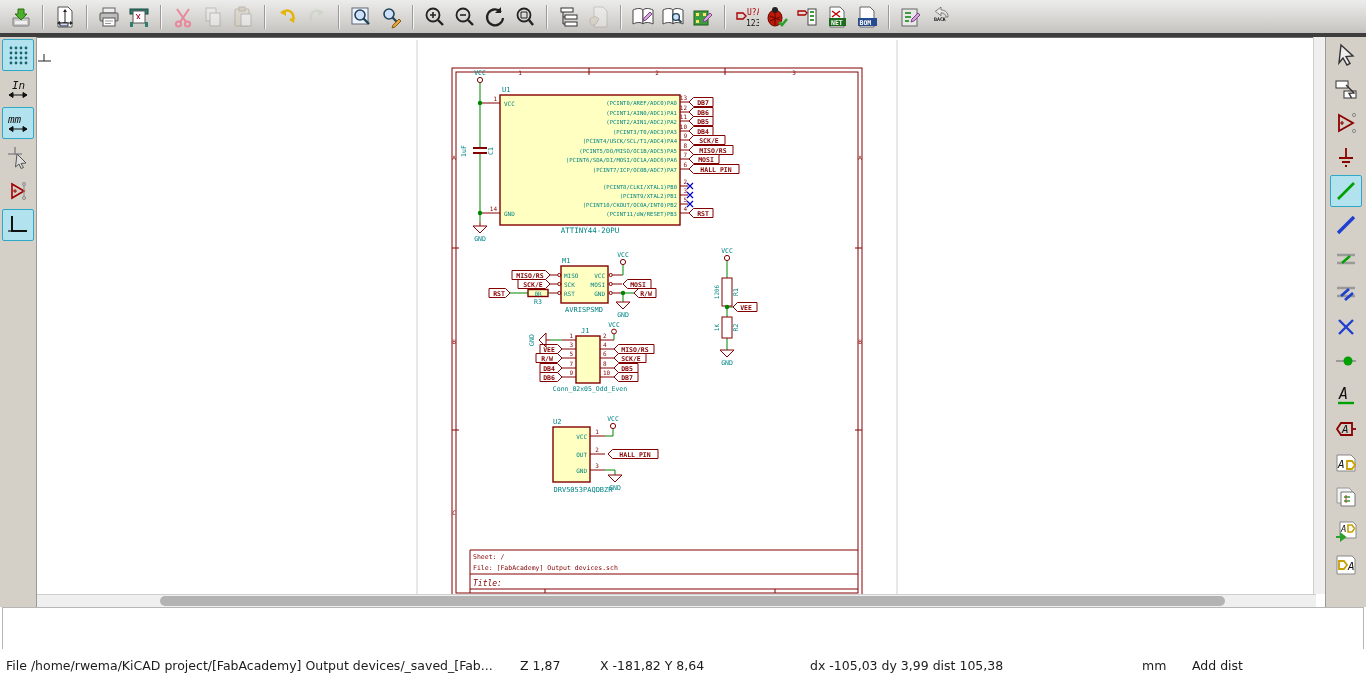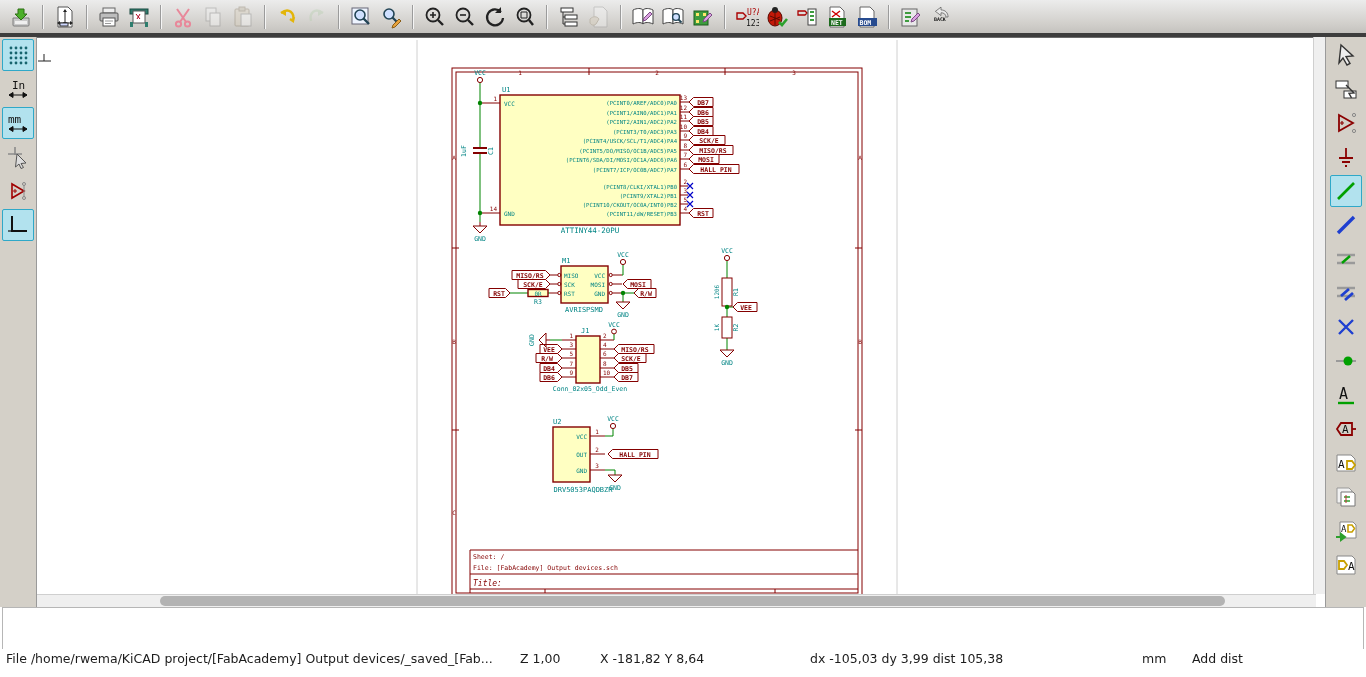--- a/index.html
+++ b/index.html
@@ -7,37 +7,37 @@
   
   #toolbar-top{position:absolute;left:0;top:0;width:1366px;height:33px;
     background:linear-gradient(#ececec,#d2d0cc 70%,#c4c2be);display:flex;align-items:center;
     padding-left:6px;z-index:10;box-sizing:border-box;}
   #toolbar-strip{position:absolute;left:0;top:33px;width:1366px;height:4px;background:#3d3d3d;z-index:10;}
   .tbtn{width:30px;height:28px;display:flex;align-items:center;justify-content:center;flex:0 0 auto;border-radius:3px;}
   .tbtn svg{width:24px;height:24px;}
   .tbtn.disabled{opacity:.4;filter:grayscale(60%);}
   .sep{width:1px;height:24px;background:#9b9b9b;border-right:1px solid #f5f5f5;margin:0 6px;flex:0 0 auto;}
   
-  .vtoolbar{position:absolute;top:37px;width:36px;bottom:70px;background:#d4d0c8;z-index:9;}
+  .vtoolbar{position:absolute;top:37px;width:36px;bottom:70px;background:#d4d0c8;z-index:9;font-style:italic;}
   #toolbar-left{left:0;border-right:1px solid #9a9a9a;}
   #toolbar-right{right:0;width:40px;border-left:1px solid #9a9a9a;}
   .vbtn{width:30px;height:30px;margin:2px auto;display:flex;align-items:center;justify-content:center;border-radius:2px;border:1px solid transparent;}
   .vbtn svg{width:24px;height:24px;}
   .vbtn.active{background:#b2e2ee;border:1px solid #2fa8c8;}
   
   #canvas{position:absolute;left:36px;top:37px;width:1290px;height:570px;background:#fff;border-top:1px solid #6b6b6b;z-index:1;}
   #schem{position:absolute;left:0;top:0;z-index:2;}
   #hscroll{position:absolute;left:37px;top:594px;width:1279px;height:13px;background:#efefef;border-top:1px solid #cfcfcf;z-index:5;}
   #hscroll-thumb{position:absolute;left:123px;top:1px;width:1065px;height:10px;background:#b3b3b3;border-radius:5px;}
   #vscroll{position:absolute;left:1313px;top:37px;width:13px;height:557px;background:#efefef;border-left:1px solid #cfcfcf;z-index:5;}
   
   #bottom-pane{position:absolute;left:2px;top:607px;width:1360px;height:41px;background:#fff;border:1px solid #b6b6b6;z-index:6;}
   #statusbar{position:absolute;left:0;top:649px;width:1366px;height:28px;background:#fff;z-index:7;
     font-size:12.5px;color:#1c1c1c;}
-  #statusbar span{position:absolute;top:2px;white-space:nowrap;}
+  #statusbar span{position:absolute;top:9px;white-space:nowrap;}
   
   text{font-family:"DejaVu Sans Mono",monospace;}
   .c-teal{fill:#008484;} .c-mar{fill:#840000;}
   .t5{font-size:5.6px;} .t6{font-size:6px;} .t65{font-size:6.5px;} .t7{font-size:7px;} .t75{font-size:7.5px;}
   .ae{text-anchor:end;} .am{text-anchor:middle;}
   .glab{fill:#840000;font-size:6.5px;font-weight:bold;}
   .wire{stroke:#008400;stroke-width:1;fill:none;}
   .pin{stroke:#840000;stroke-width:1;fill:none;}
   .body{fill:#FFFFC2;stroke:#840000;stroke-width:1.4;}
   .lab{fill:none;stroke:#840000;stroke-width:1;}
@@ -648,20 +648,20 @@
   </svg>
 
   <div id="hscroll">
       <div id="hscroll-thumb"></div>
     </div>
   <div id="vscroll"></div>
 
   <div id="bottom-pane"></div>
   <div id="statusbar">
     <span style="left:6px">File /home/rwema/KiCAD project/[FabAcademy] Output devices/_saved_[Fab...</span>
-    <span style="left:520px">Z 1,00</span>
+    <span style="left:520px">Z 1,87</span>
     <span style="left:600px">X -181,82  Y 8,64</span>
     <span style="left:810px">dx -105,03  dy 3,99  dist 105,38</span>
     <span style="left:1142px">mm</span>
     <span style="left:1192px">Add dist</span>
   </div>
 
 </div>
 
 </body></html>

